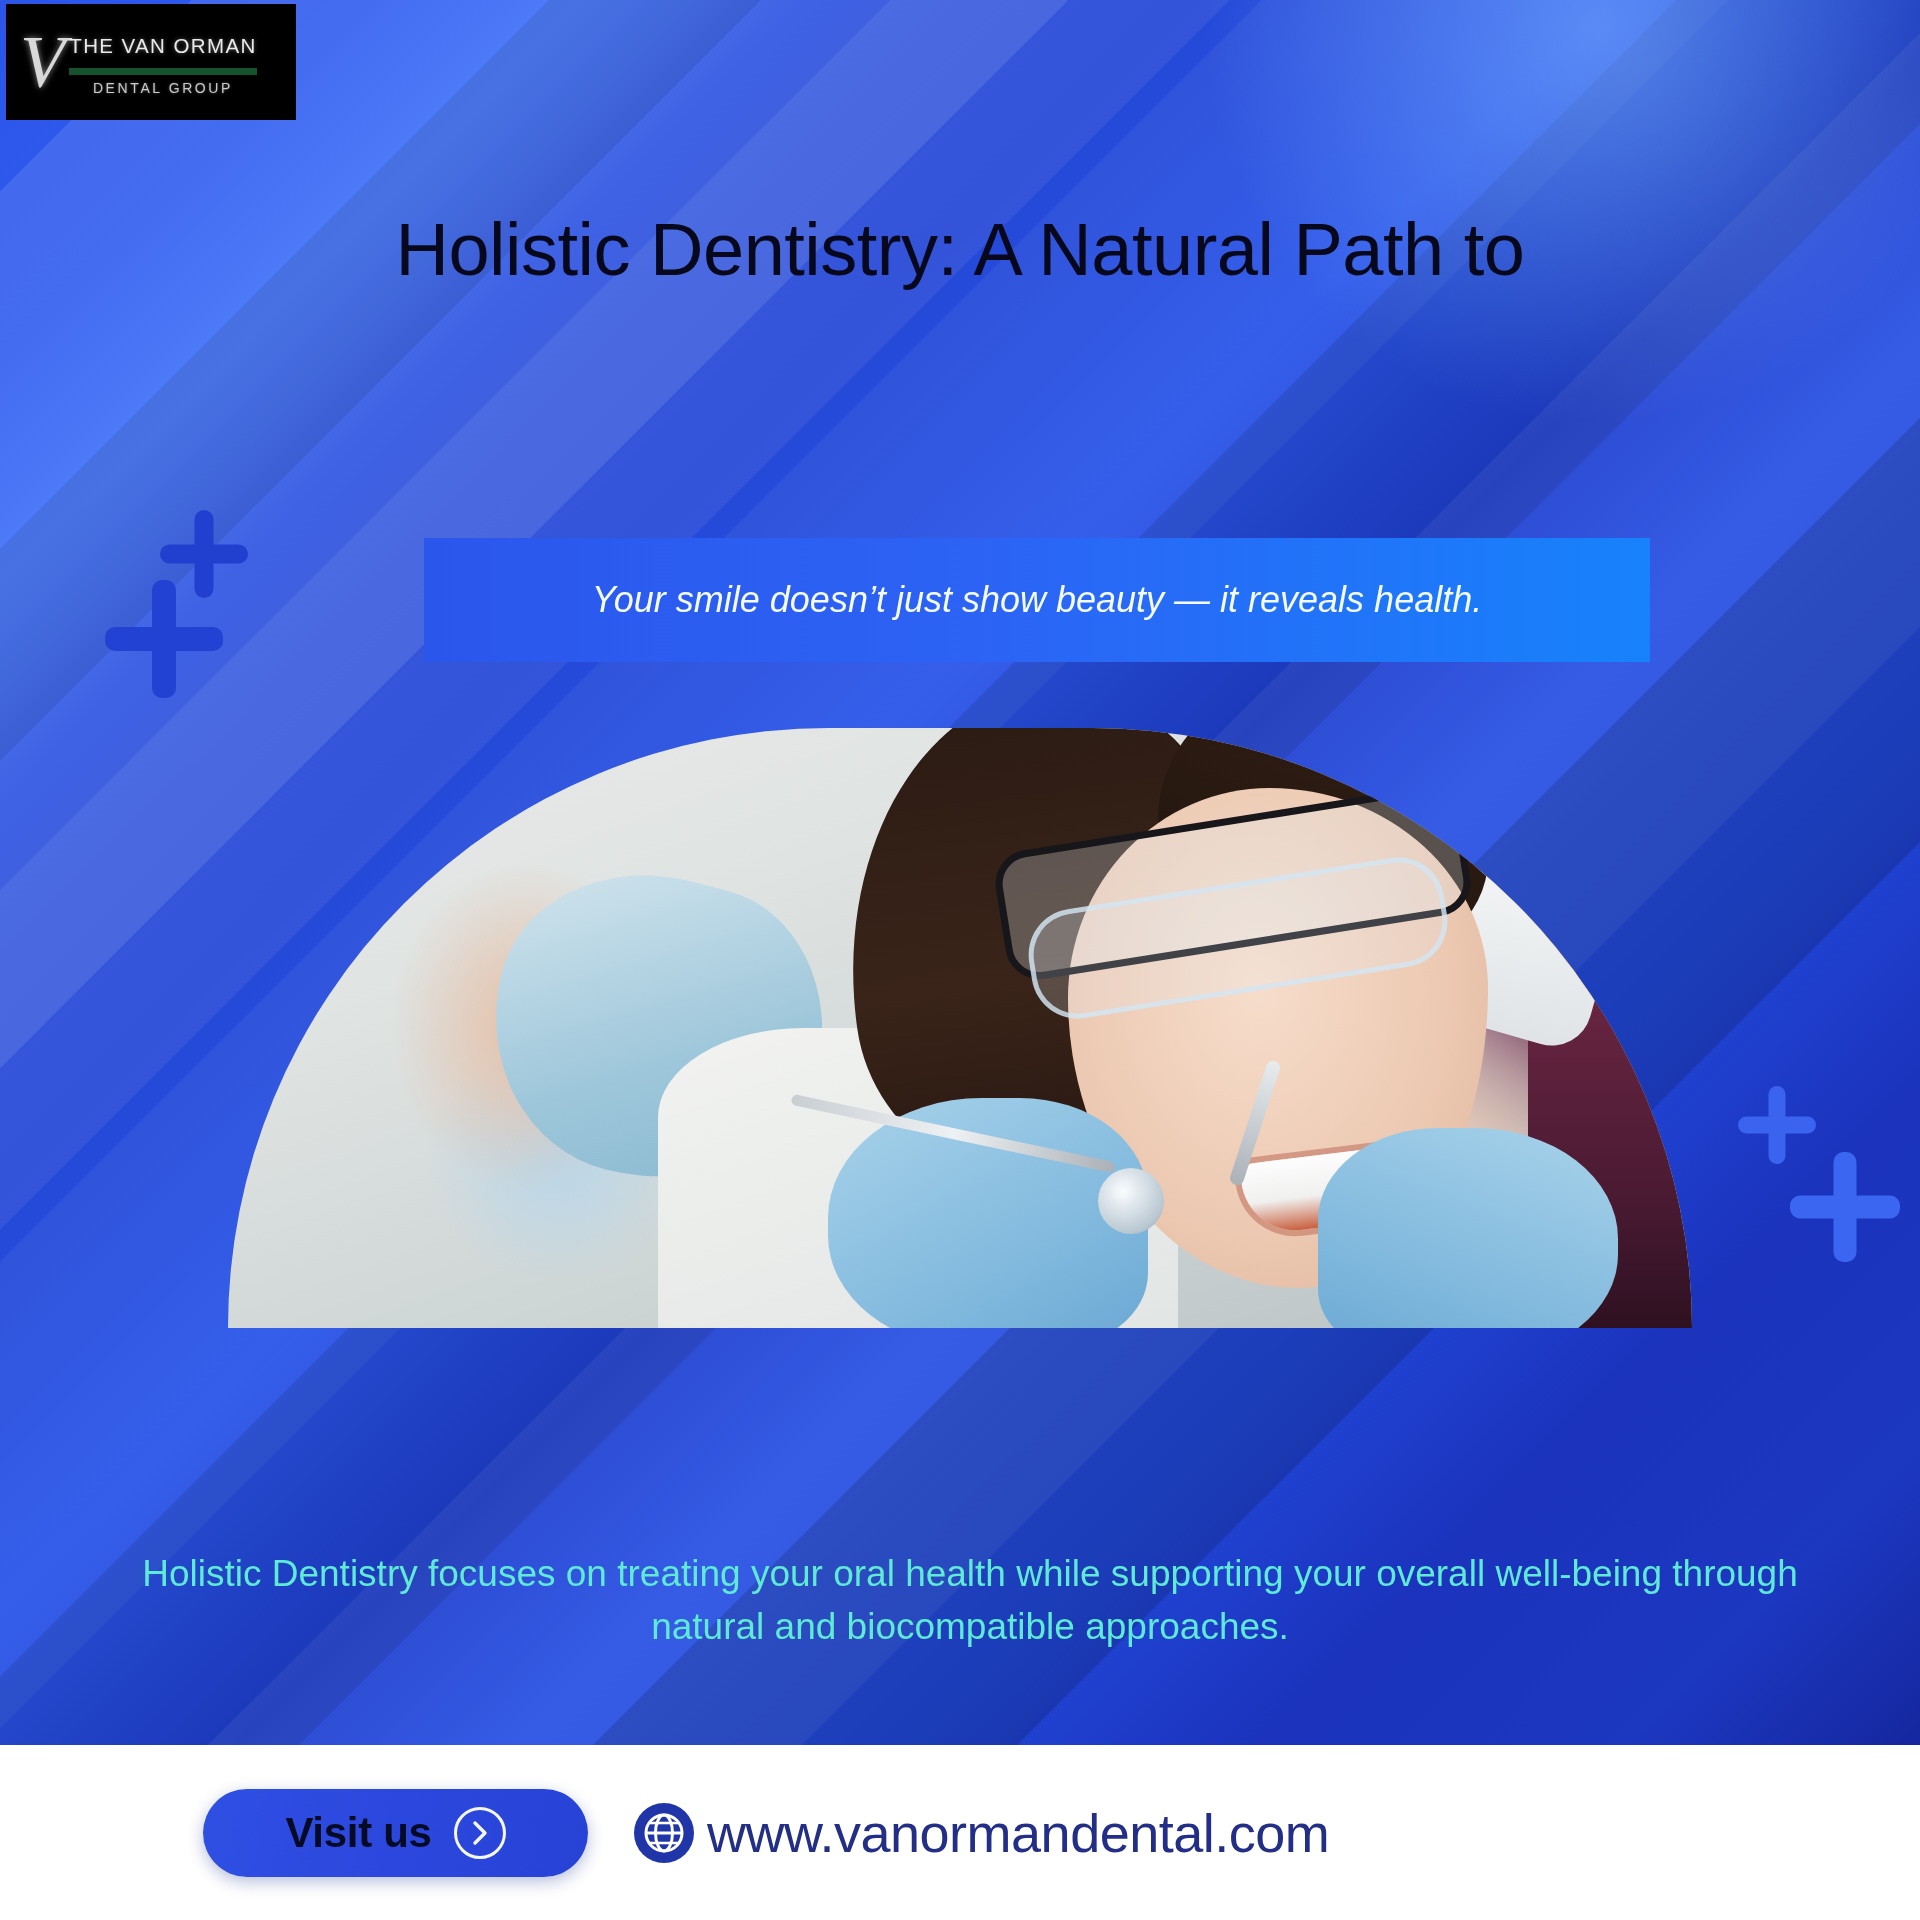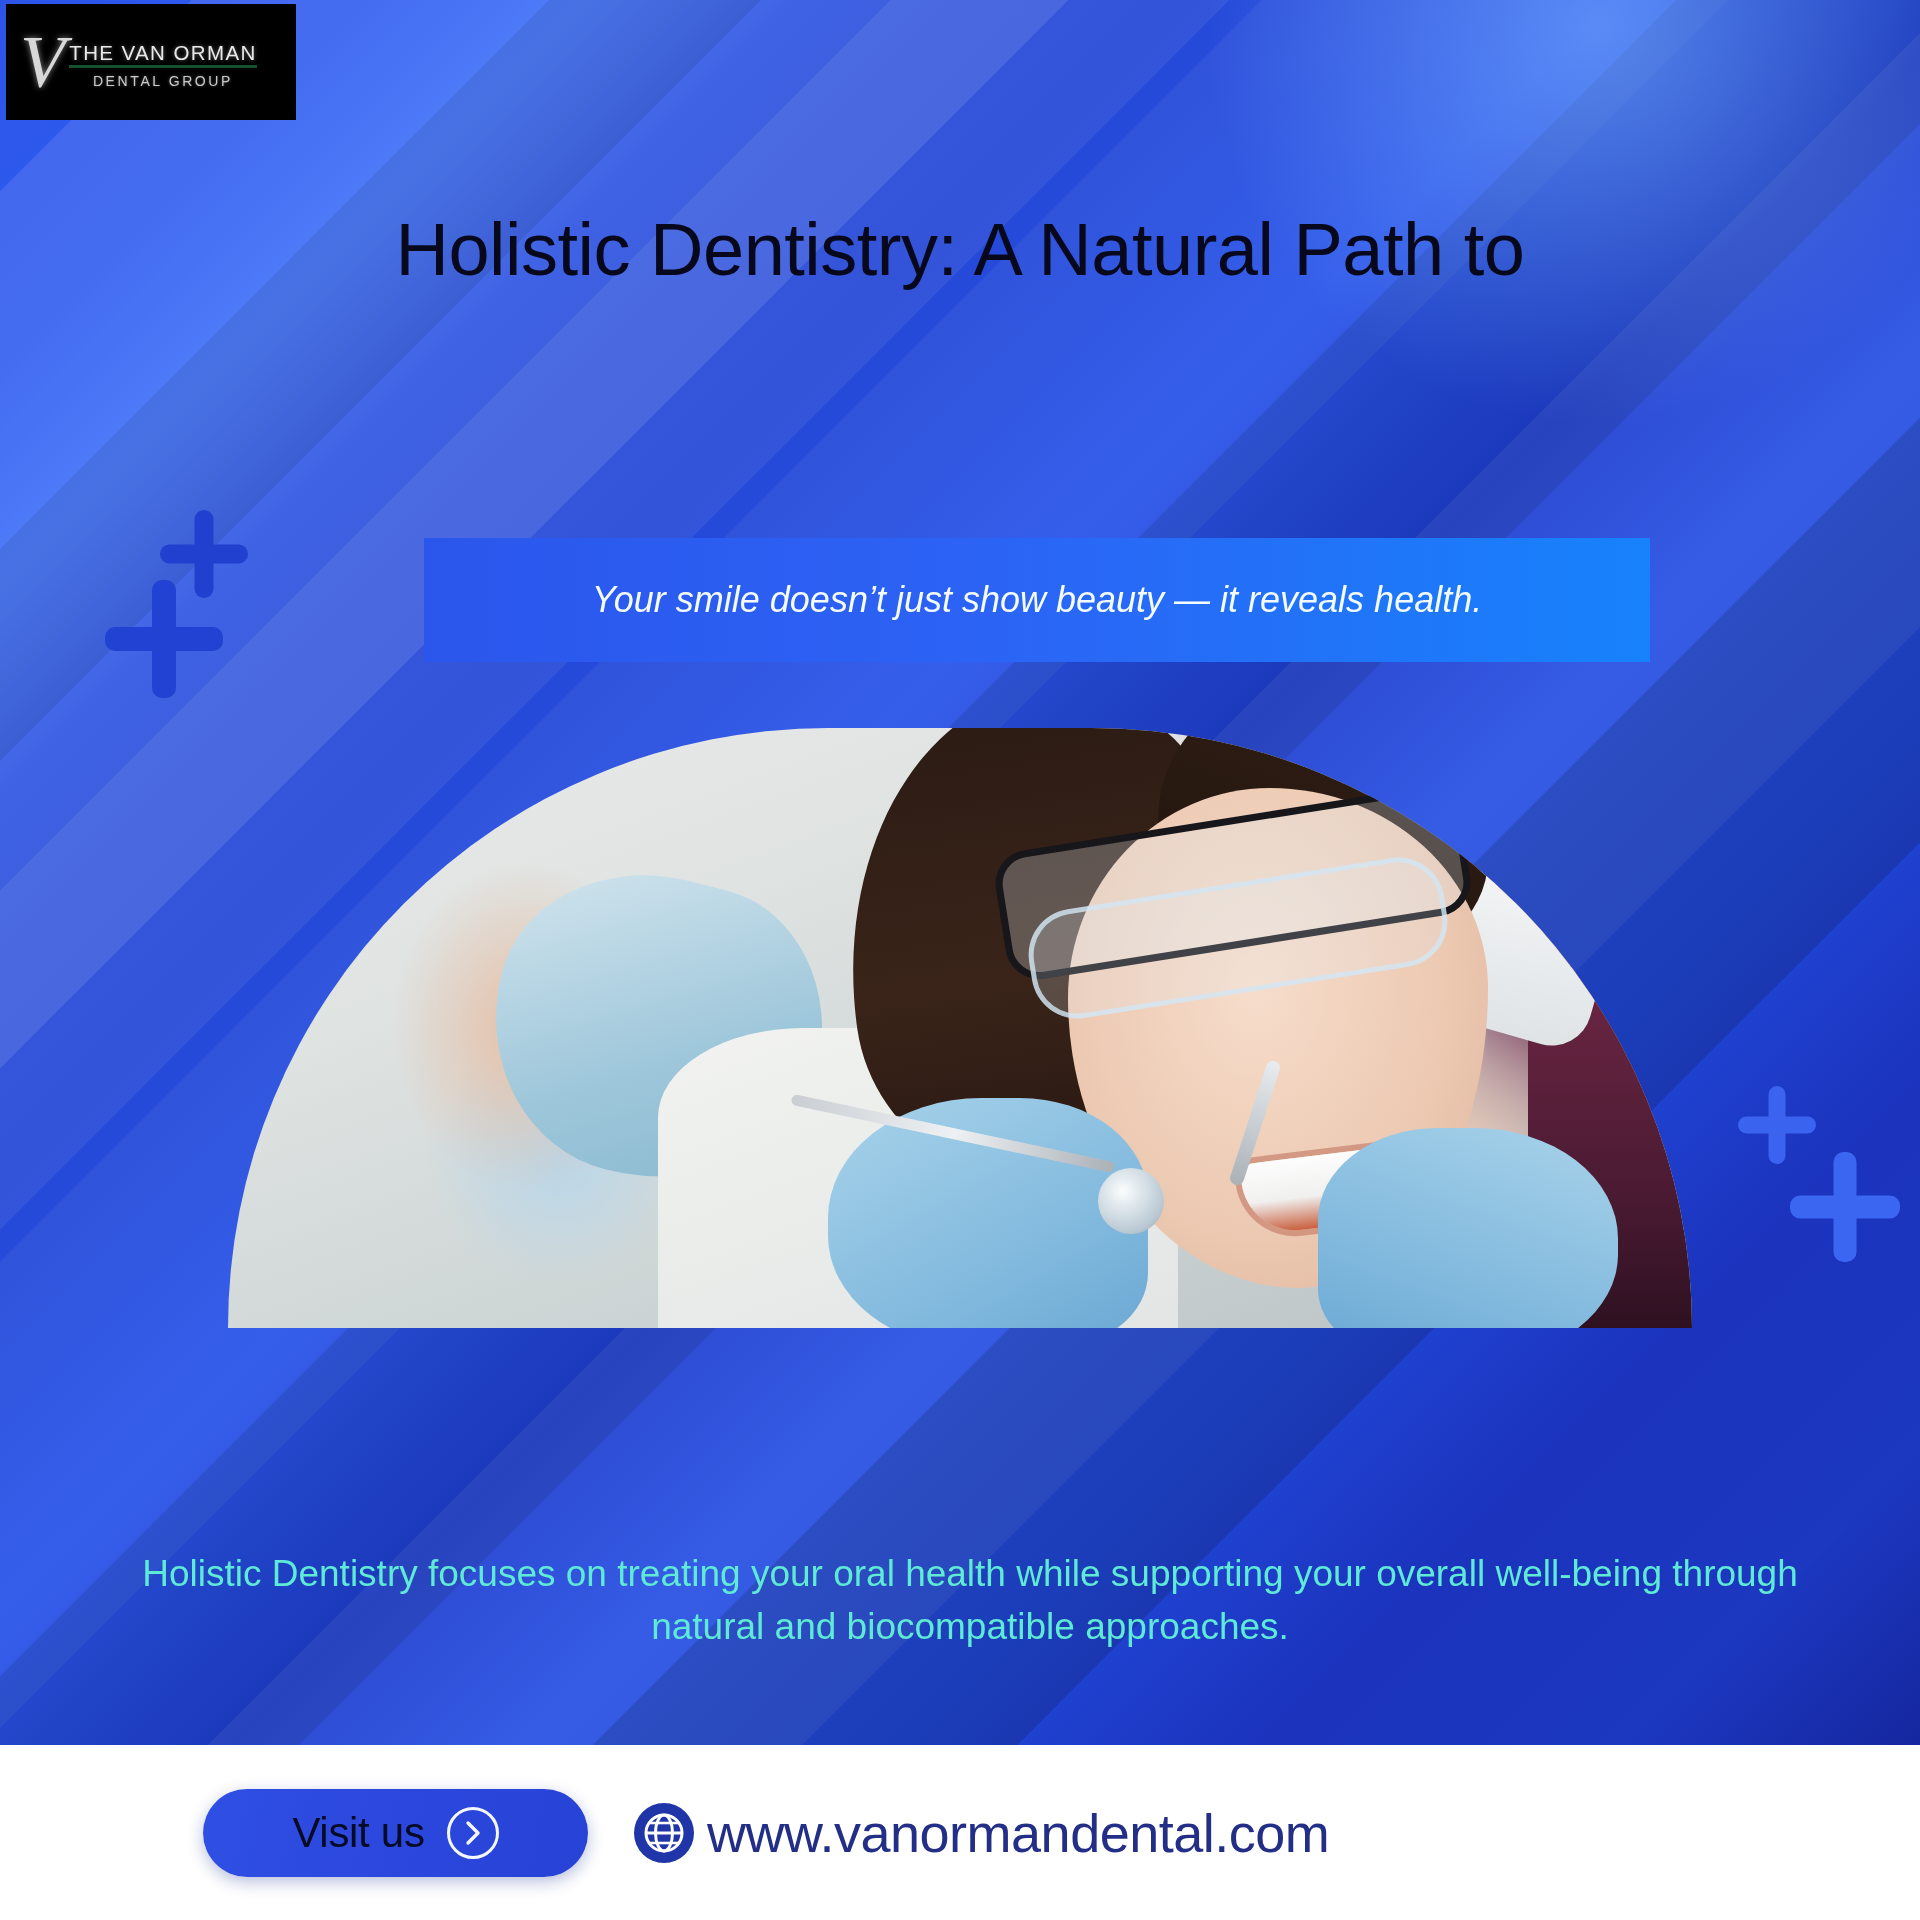--- a/index.html
+++ b/index.html
@@ -60,21 +60,21 @@
   }
   .logo-v {
     font-family:"Liberation Serif", serif;
     font-size:74px; color:#d8d8d8; font-style:italic;
     margin-left:14px; line-height:1; letter-spacing:-2px;
     text-shadow:0 0 6px rgba(255,255,255,.55);
   }
   .logo-text { margin-left:6px; margin-top:6px; }
   .logo-l1 {
     color:#e9e9e9; font-size:20.5px; letter-spacing:1.4px; font-weight:400;
-    border-bottom:3px solid #14532d; padding-bottom:0; display:inline-block;
+    border-bottom:7px solid #14532d; padding-bottom:10px; display:inline-block;
     text-shadow:0 0 4px rgba(255,255,255,.4);
   }
   .logo-l2 {
     color:#c9c9c9; font-size:14px; letter-spacing:2.6px; margin-top:5px;
     text-align:center; text-shadow:0 0 3px rgba(255,255,255,.35);
   }
 
   
   .plus { position:absolute; }
   .plus i, .plus b {
@@ -254,21 +254,21 @@
   }
   .visit-btn {
     margin-left:203px;
     width:385px; height:88px; border-radius:46px;
     background:linear-gradient(100deg,#2f4fe3 0%,#2c47dd 50%,#2743d6 100%);
     display:flex; align-items:center; justify-content:center; gap:22px;
     box-shadow:0 5px 16px rgba(20,40,140,.30);
     cursor:pointer;
   }
   .visit-label {
-    color:#050a25; font-size:42px; font-weight:400; letter-spacing:-.3px;
+    color:#050a25; font-size:42px; font-weight:700; letter-spacing:-.3px;
   }
   .arrow-circle {
     width:52px; height:52px; border:3.5px solid #f4f7ff; border-radius:50%;
     display:flex; align-items:center; justify-content:center;
   }
   .arrow-circle svg { display:block; }
   .globe-icon { margin-left:45px; width:62px; height:62px; flex:0 0 62px; }
   .globe-icon svg { display:block; }
   .url-text {
     margin-left:12px; color:#232f86; font-size:54px; font-weight:400; letter-spacing:-.5px;

